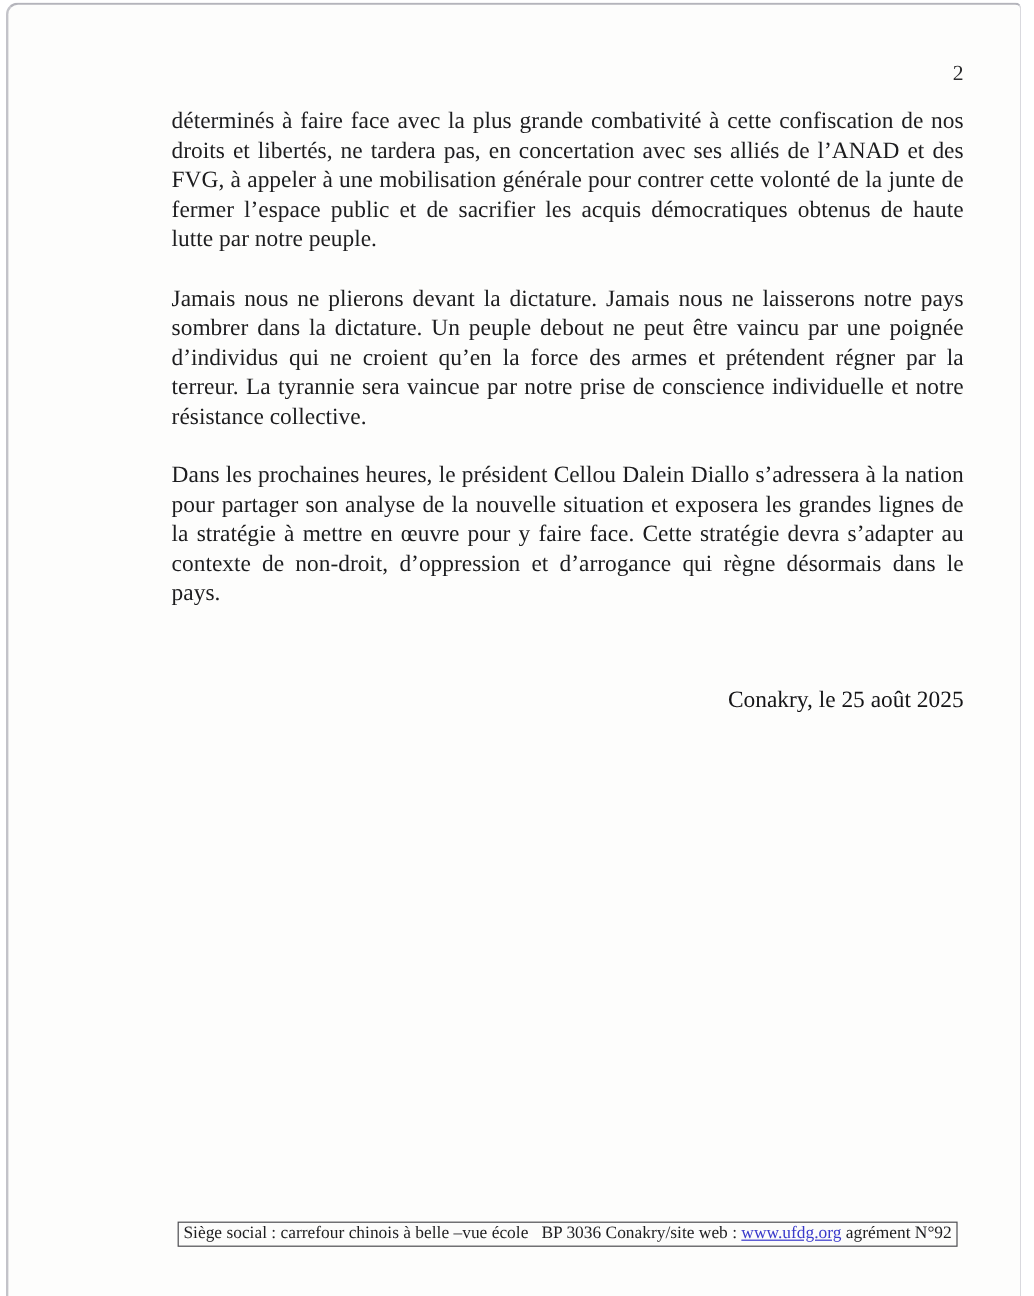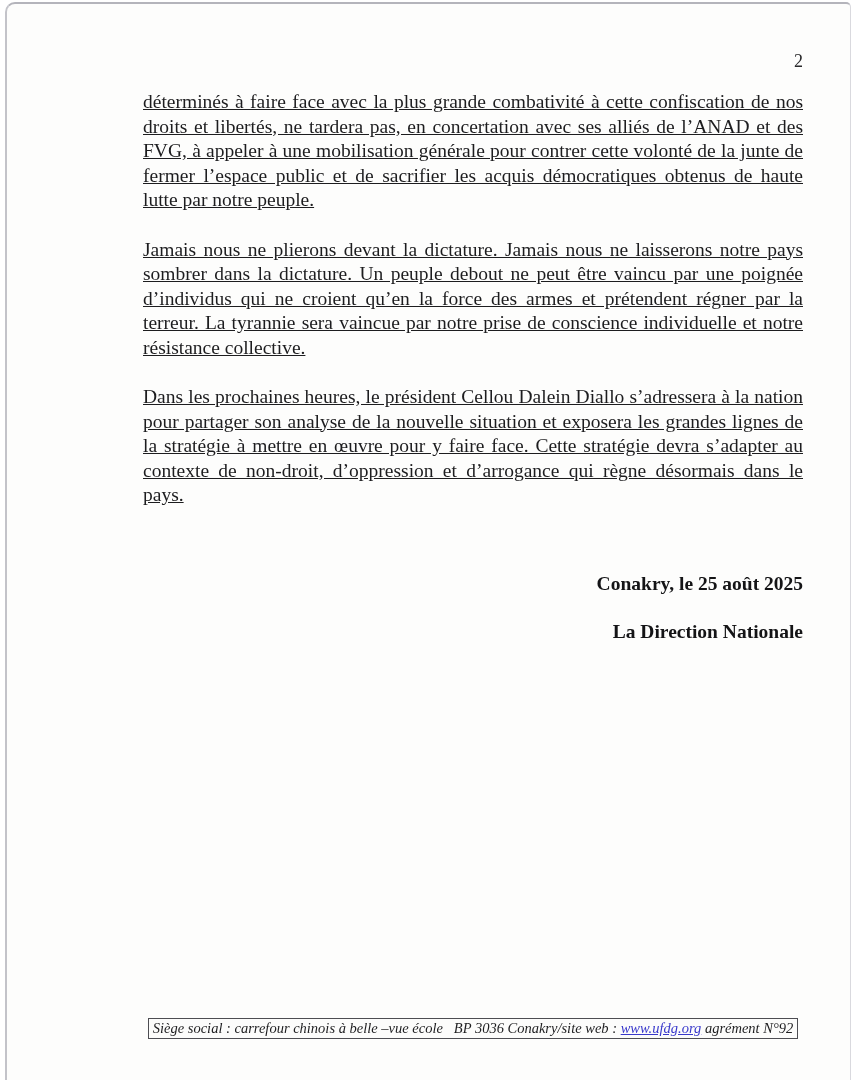--- a/index.html
+++ b/index.html
@@ -44,28 +44,27 @@
     top: 90px;
     width: 660px;
     font-size: 19.5px;
     line-height: 24.5px;
     text-align: justify;
     color: #1d1d1f;
     z-index: 2;
   }
   .doc-body p {
     margin: 0 0 25px 0;
-    text-decoration: underline;
   }
   .signature-block {
     position: absolute;
     top: 572px;
     right: 59px;
     text-align: right;
-    font-weight: bold;
+    font-weight: normal;
     font-size: 19.5px;
     line-height: 24px;
     color: #141416;
     z-index: 2;
   }
   .signatory-line {
     margin-top: 24px;
   }
   .doc-footer {
     position: absolute;
@@ -77,21 +76,20 @@
     line-height: 17px;
     color: #1e1e20;
     z-index: 2;
   }
   .footer-box {
     display: inline-block;
     border: 1px solid #4d4d52;
     background: #fcfcfb;
     padding: 1px 4px;
     white-space: pre;
-    font-style: italic;
   }
   .footer-box-line2 {
     margin-top: -1px;
   }
   .footer-link {
     color: #3939cb;
     text-decoration: underline;
     cursor: pointer;
     white-space: pre;
   }
@@ -104,18 +102,17 @@
 <div class="page-number">2</div>
 
 <div class="doc-body">
   <p>déterminés à faire face avec la plus grande combativité à cette confiscation de nos droits et libertés, ne tardera pas, en concertation avec ses alliés de l’ANAD et des FVG, à appeler à une mobilisation générale pour contrer cette volonté de la junte de fermer l’espace public et de sacrifier les acquis démocratiques obtenus de haute lutte par notre peuple.</p>
   <p>Jamais nous ne plierons devant la dictature. Jamais nous ne laisserons notre pays sombrer dans la dictature. Un peuple debout ne peut être vaincu par une poignée d’individus qui ne croient qu’en la force des armes et prétendent régner par la terreur. La tyrannie sera vaincue par notre prise de conscience individuelle et notre résistance collective.</p>
   <p>Dans les prochaines heures, le président Cellou Dalein Diallo s’adressera à la nation pour partager son analyse de la nouvelle situation et exposera les grandes lignes de la stratégie à mettre en œuvre pour y faire face. Cette stratégie devra s’adapter au contexte de non-droit, d’oppression et d’arrogance qui règne désormais dans le pays.</p>
 </div>
 
 <div class="signature-block">
   <div class="date-line">Conakry, le 25 août 2025</div>
-  <div class="signatory-line">La Direction Nationale</div>
 </div>
 
 <div class="doc-footer">
   <div class="footer-box footer-box-line1"><span>Siège social : carrefour chinois à belle –vue école   BP 3036 Conakry/site web : </span><a class="footer-link">www.ufdg.org</a><span> agrément N°92</span></div>
 </div>
 
 </body></html>

